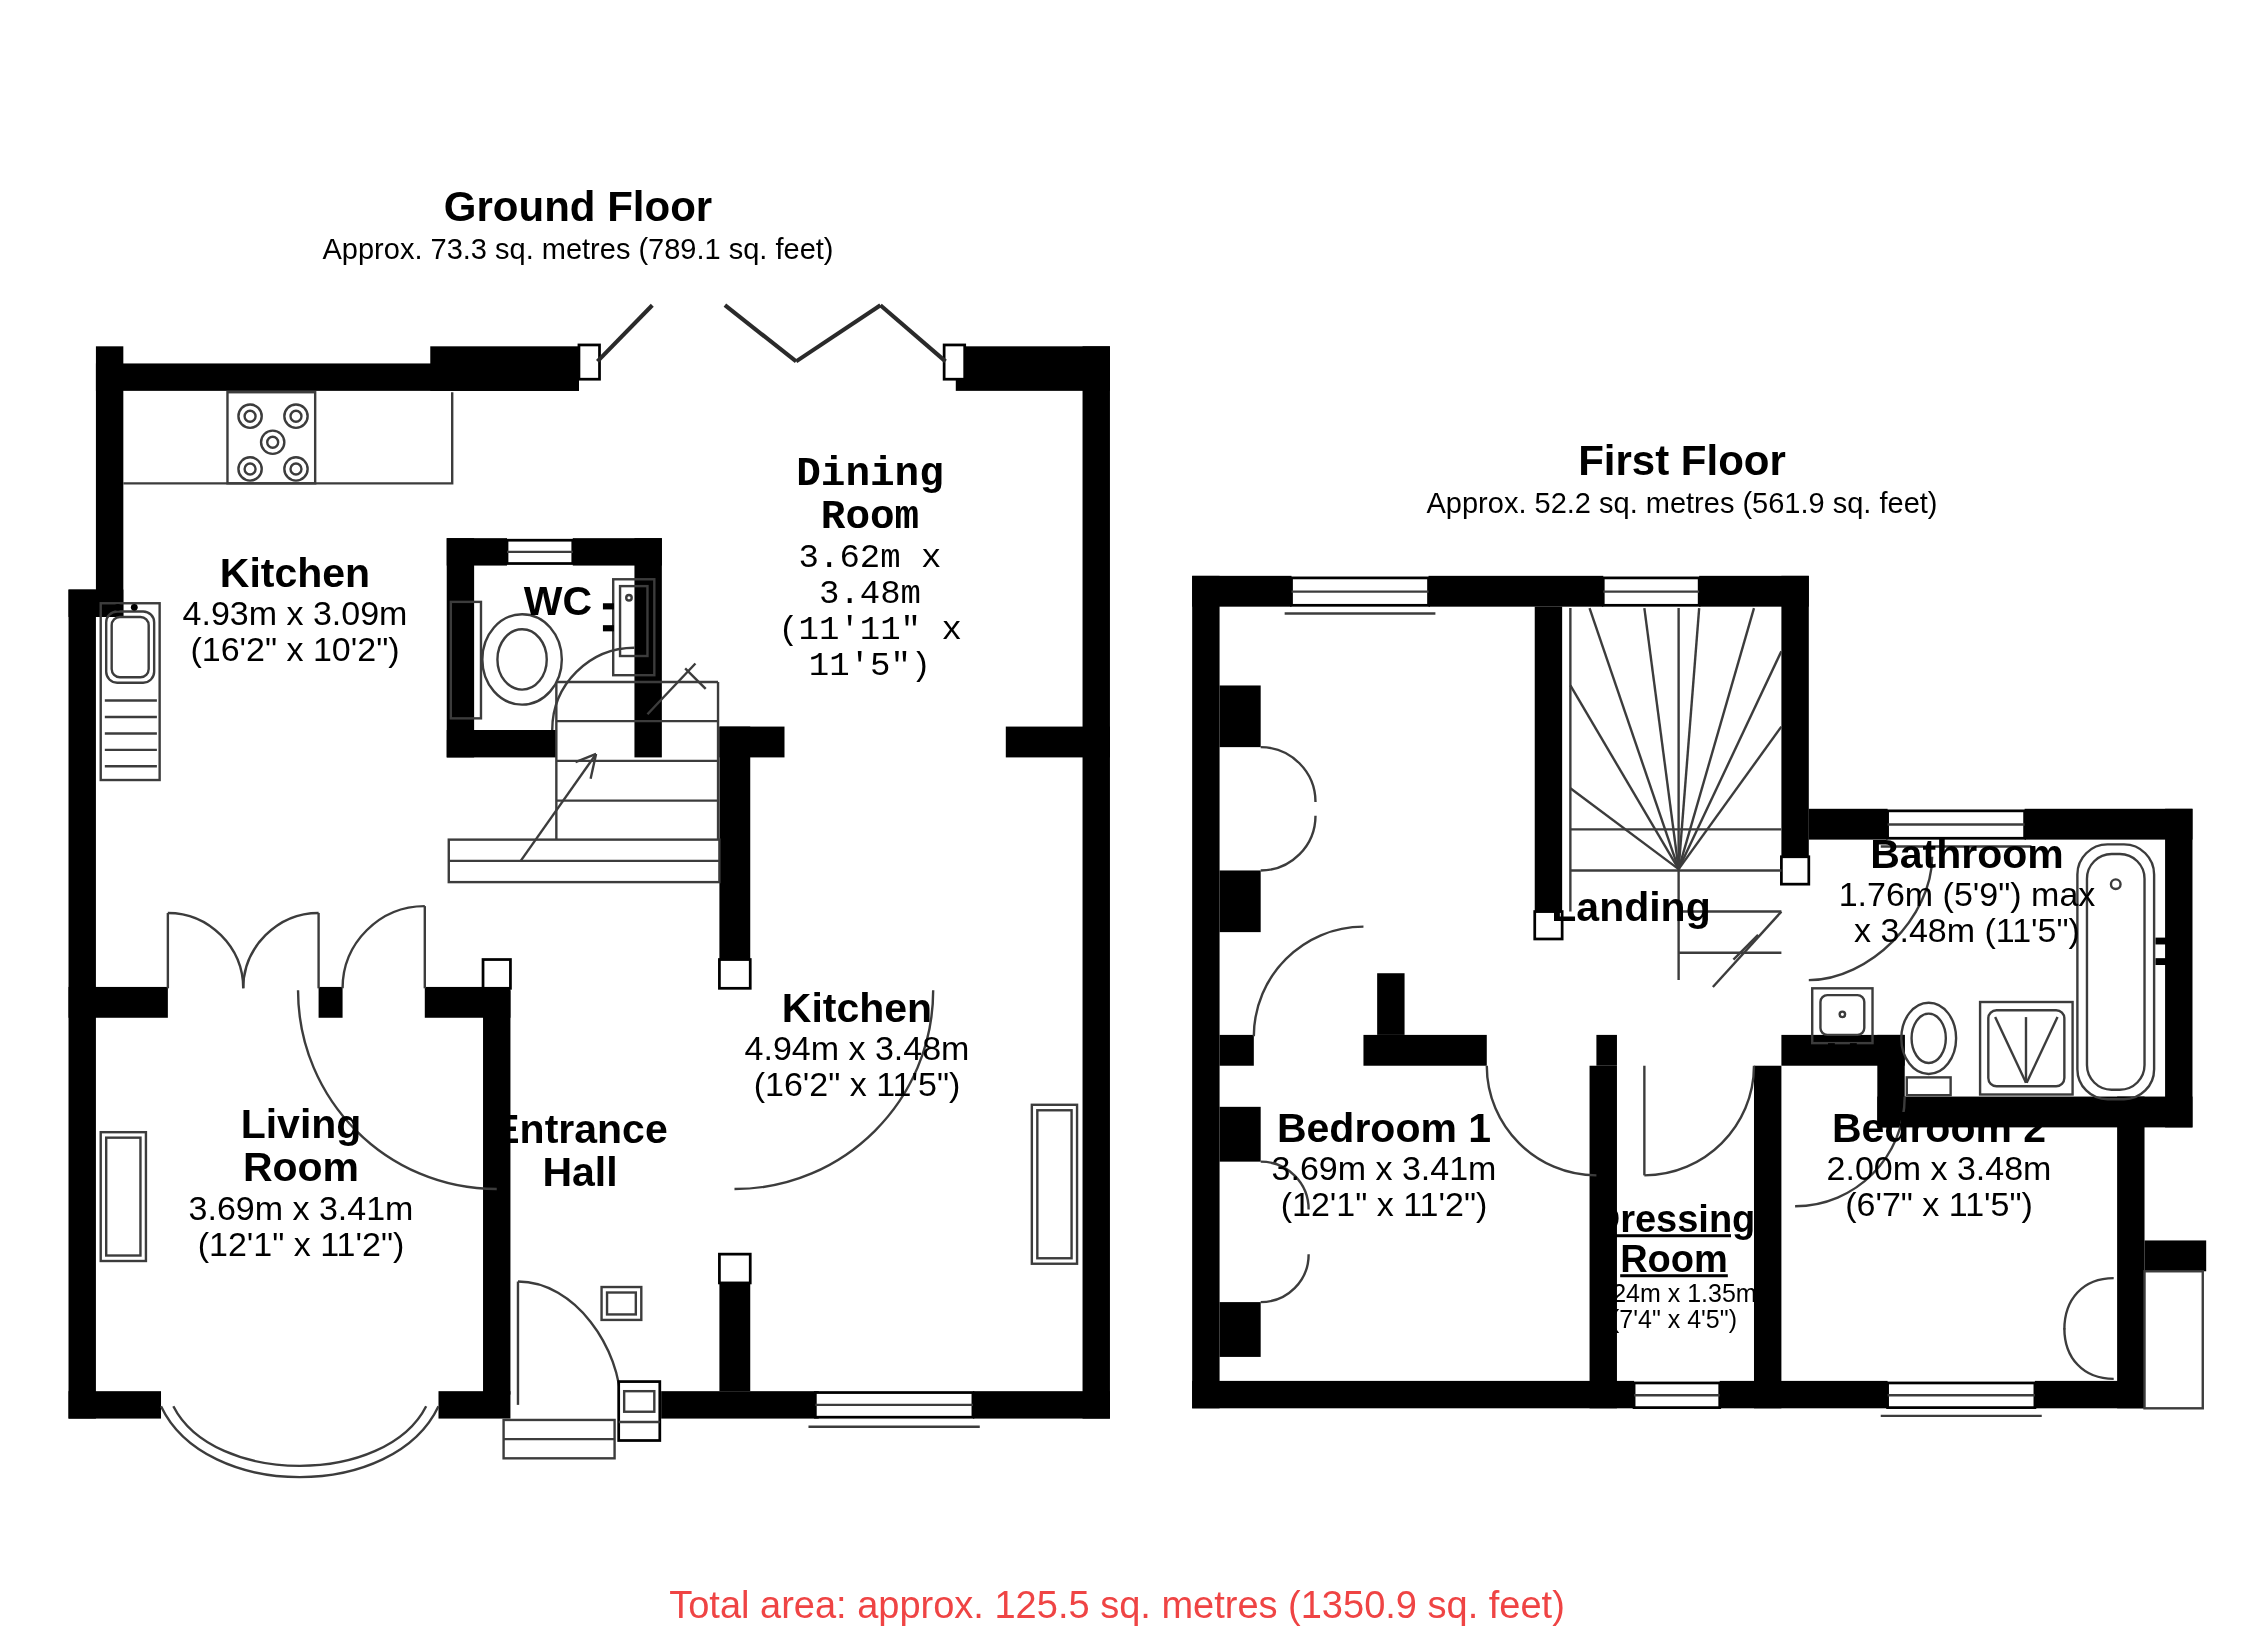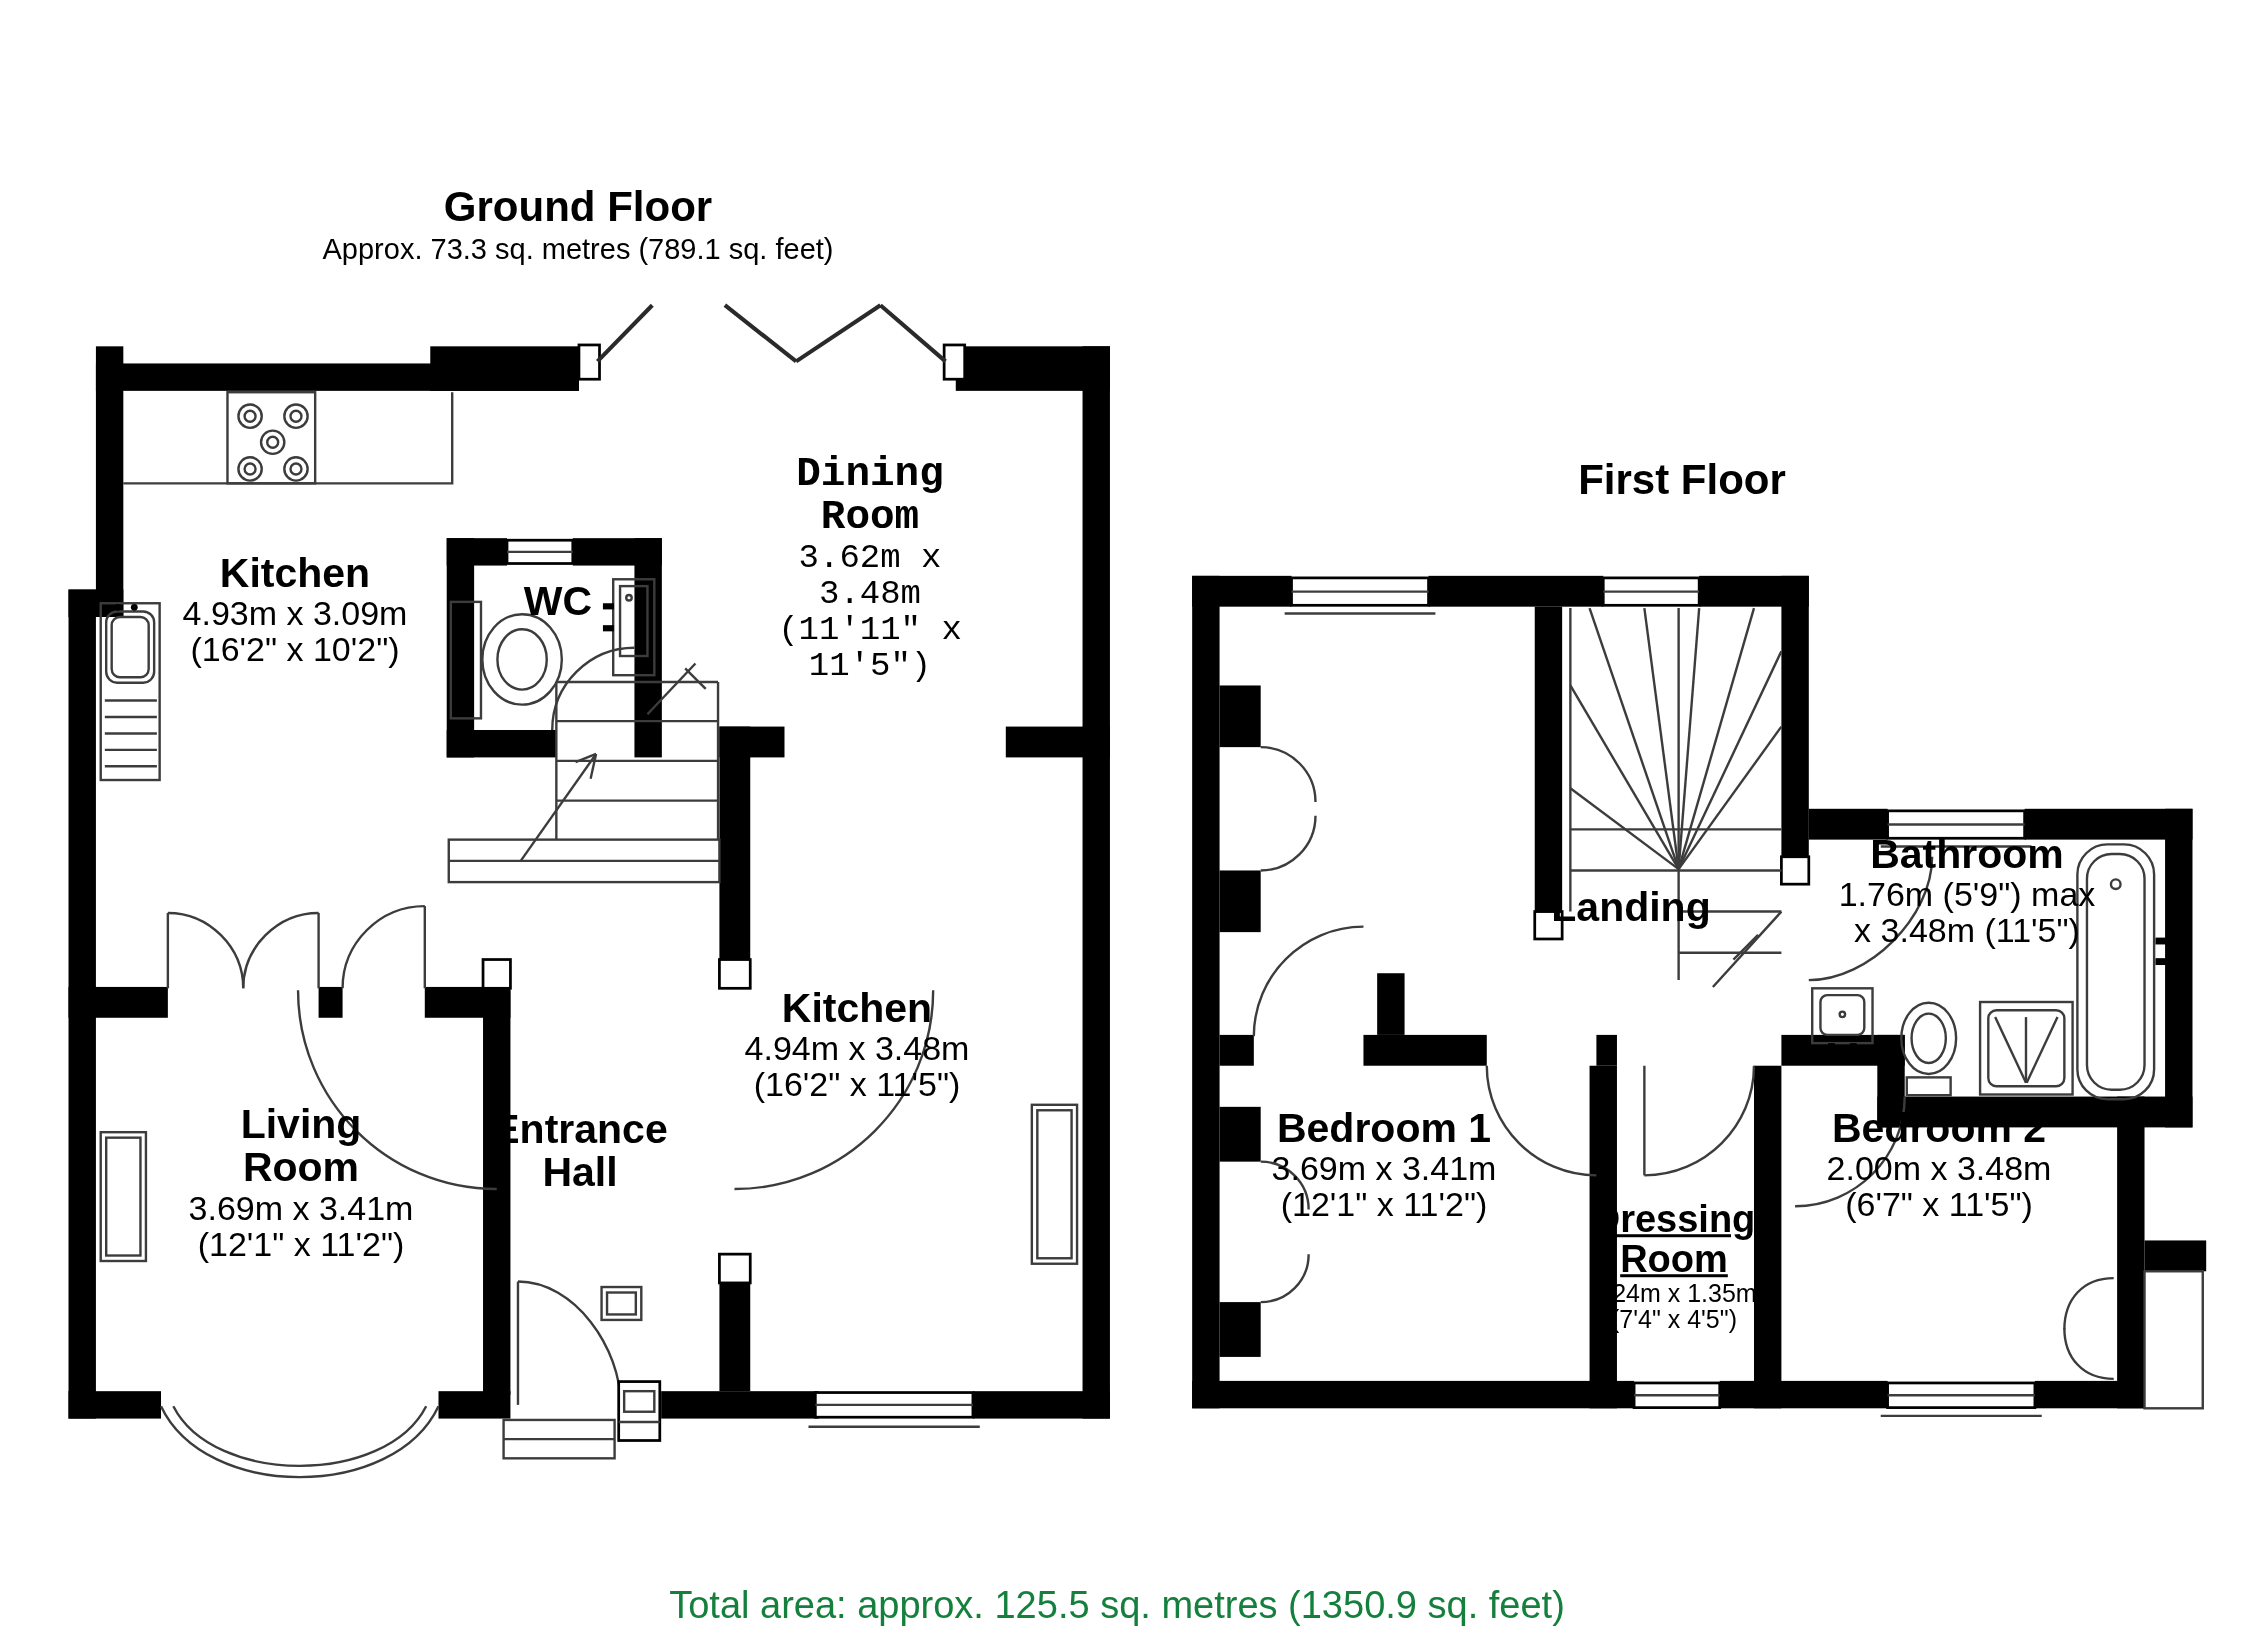--- a/index.html
+++ b/index.html
@@ -8,21 +8,21 @@
   svg{position:absolute;left:0;top:0;}
   .labels{position:absolute;left:0;top:0;width:100%;height:100%;padding-left:48px;}
   .floor-head{position:absolute;transform:translate(-50%,-50%);text-align:center;color:#000;white-space:nowrap;}
   .floor-title{font-size:42px;font-weight:bold;line-height:1.15;}
   .floor-sub{font-size:29px;line-height:1.3;}
   .room-label{position:absolute;transform:translate(-50%,-50%);text-align:center;color:#000;line-height:1.06;}
   .rname{font-weight:bold;font-size:41px;}
   .rdim{font-size:34px;}
   .room-label.small .rname{font-size:38px;text-decoration:underline;}
   .room-label.small .rdim{font-size:25px;}
-  .total-area{position:absolute;transform:translate(-50%,-50%);font-size:38px;color:#15803d;white-space:nowrap;}
+  .total-area{position:absolute;transform:translate(-50%,-50%);font-size:38px;color:#ef4444;white-space:nowrap;}
   .wall{fill:#000000;stroke:none;}
   .thin{stroke:#3c3c3c;stroke-width:3.5;fill:none;}
   .thick{stroke:#2a2a2a;stroke-width:6;fill:none;}
   .wfill{fill:#ffffff;stroke:#000000;stroke-width:4;}
   .fixfill{fill:#000000;stroke:none;}
 </style>
 </head>
 <body>
 
 <div class="canvas">
@@ -318,20 +318,21 @@
 
 <div class="labels">
 
   <div class="floor-head" style="left:578px;top:226px;">
     <div class="floor-title">Ground Floor</div>
     <div class="floor-sub">Approx. 73.3 sq. metres (789.1 sq. feet)</div>
   </div>
 
   <div class="floor-head" style="left:1682px;top:480px;">
     <div class="floor-title">First Floor</div>
+    <div class="floor-sub">Approx. 52.2 sq. metres (561.9 sq. feet)</div>
   </div>
 
   <div class="room-label" style="left:295px;top:610px;width:384px;">
     <div class="rname">Kitchen</div>
     <div class="rdim">4.93m x 3.09m</div>
     <div class="rdim">(16'2" x 10'2")</div>
   </div>
 
   <div class="room-label" style="left:558px;top:602px;">
     <div class="rname">WC</div>

